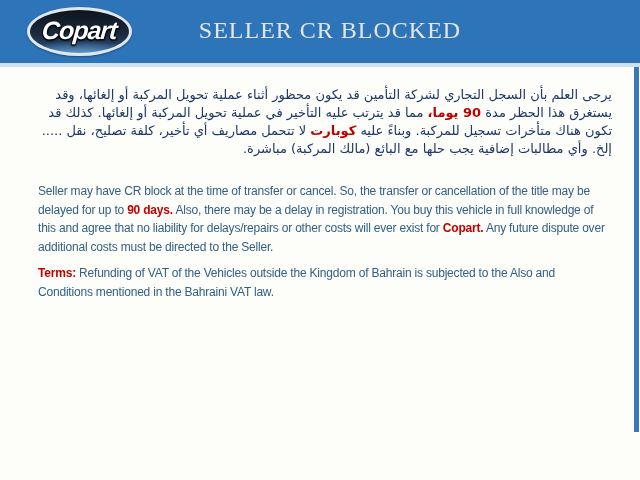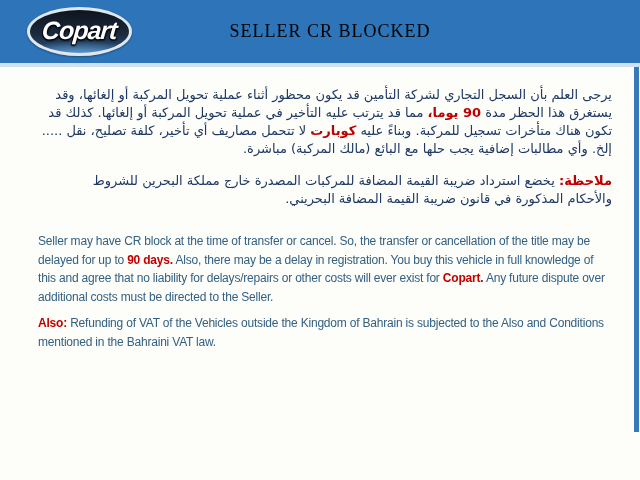--- a/index.html
+++ b/index.html
@@ -35,22 +35,22 @@
     text-shadow: -1px 1px 0 #000, 1px 1px 2px #000, 0 2px 1px #10263d;
     transform: skewX(-5deg);
     padding-bottom: 2px;
   }
   .title {
     position: absolute; left: 50%; top: 50%;
     transform: translate(-50%, -54%);
     margin: 0 0 0 10px;
     font-family: "Liberation Serif", serif;
     font-weight: 400;
-    font-size: 18px; letter-spacing: 1px;
-    color: #000000; white-space: nowrap;
+    font-size: 24px; letter-spacing: 1px;
+    color: #e5e5e5; white-space: nowrap;
   }
   .divider {
     position: absolute; top: 63px; left: 0;
     width: 640px; height: 4px;
     background: #cfe0ee;
   }
   .right-bar {
     position: absolute; top: 67px; right: 1px;
     width: 5px; height: 365px;
     background: #3a79b9;
@@ -89,19 +89,18 @@
   <h1 class="title">SELLER CR BLOCKED</h1>
 </div>
 
 <div class="divider"></div>
 <div class="right-bar"></div>
 
 <main class="content">
 
   <p class="arabic" dir="rtl"><span>يرجى العلم بأن السجل التجاري لشركة التأمين قد يكون محظور أثناء عملية تحويل المركبة أو إلغائها، وقد يستغرق هذا الحظر مدة </span><span class="red">90 يوما،</span><span> مما قد يترتب عليه التأخير في عملية تحويل المركبة أو إلغائها. كذلك قد تكون هناك متأخرات تسجيل للمركبة. وبناءً عليه </span><span class="red">كوبارت</span><span> لا تتحمل مصاريف أي تأخير، كلفة تصليح، نقل ..... إلخ. وأي مطالبات إضافية يجب حلها مع البائع (مالك المركبة) مباشرة.</span></p>
 
-  <p class="arabic note" dir="rtl"><span class="red">ملاحظة:</span><span> يخضع استرداد ضريبة القيمة المضافة للمركبات المصدرة خارج مملكة البحرين للشروط والأحكام المذكورة في قانون ضريبة القيمة المضافة البحريني.</span></p>
 
   <p class="english"><span>Seller may have CR block at the time of transfer or cancel. So, the transfer or cancellation of the title may be delayed for up to </span><span class="red">90 days.</span><span> Also, there may be a delay in registration. You buy this vehicle in full knowledge of this and agree that no liability for delays/repairs or other costs will ever exist for </span><span class="red">Copart.</span><span> Any future dispute over additional costs must be directed to the Seller.</span></p>
 
-  <p class="english note"><span class="red">Also:</span><span> Refunding of VAT of the Vehicles outside the Kingdom of Bahrain is subjected to the Also and Conditions mentioned in the Bahraini VAT law.</span></p>
+  <p class="english note"><span class="red">Terms:</span><span> Refunding of VAT of the Vehicles outside the Kingdom of Bahrain is subjected to the Also and Conditions mentioned in the Bahraini VAT law.</span></p>
 
 </main>
 
 </body></html>

